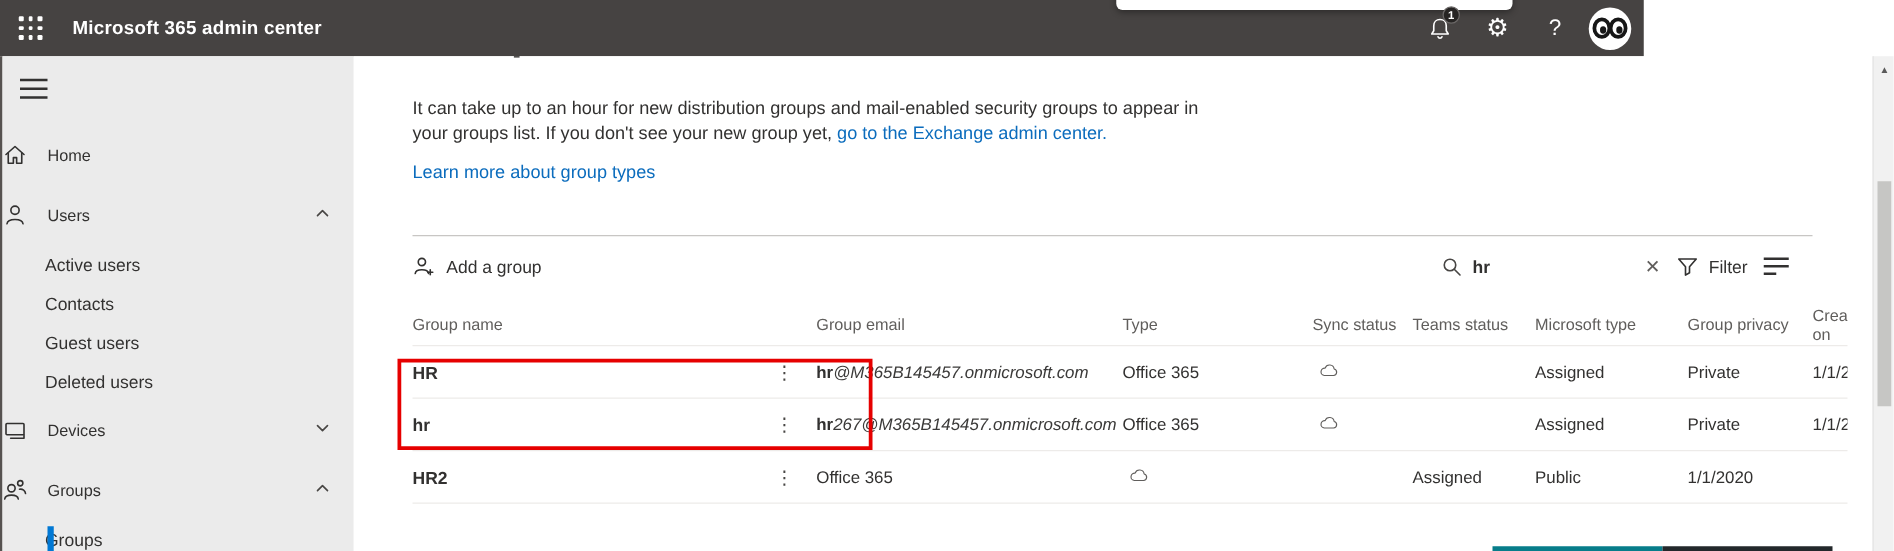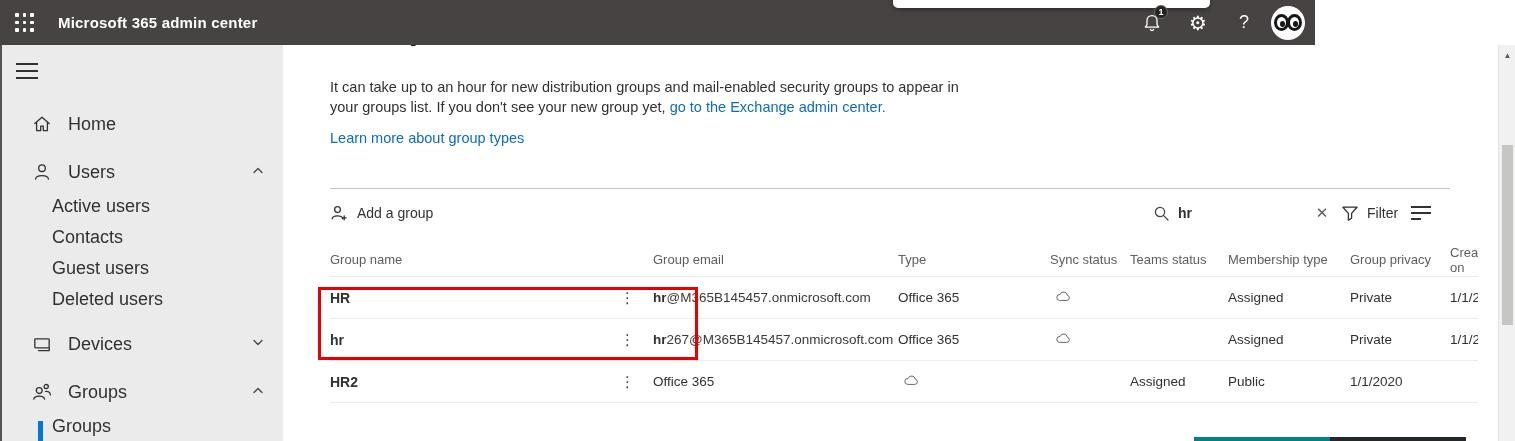--- a/index.html
+++ b/index.html
@@ -34,24 +34,24 @@
 
   
   .edge-strip { position:absolute; left:0; top:45px; width:2px; height:396px; background:#565250; }
 
   
   .sidebar { position:absolute; left:2px; top:45px; width:281px; height:396px; background:#ebebeb; }
   .hamburger { position:absolute; left:14px; top:18px; width:22px; height:16px; display:flex;
             flex-direction:column; justify-content:space-between; cursor:pointer; }
   .hamburger i { height:1.8px; background:#323130; }
   .nav { position:absolute; left:0; top:55px; width:100%; }
-  .nav-item { position:relative; height:48px; display:flex; align-items:center; padding-left:30px;
-            font-size:18px; color:#323130; cursor:pointer; }
+  .nav-item { position:relative; height:48px; display:flex; align-items:center; padding-left:0;
+            font-size:13px; color:#323130; cursor:pointer; }
   .nav-item .nico { width:22px; height:20px; margin-right:14px; display:flex; align-items:center; }
-  .nav-sub { height:31px; display:flex; padding-left:50px; font-size:18px;
+  .nav-sub { height:31px; display:flex; align-items:center; padding-left:34px; font-size:14px;
             color:#323130; cursor:pointer; position:relative; }
   .nav-sub.selected::before { content:""; position:absolute; left:36px; top:5px; bottom:5px; width:5px;
             background:#0078d4; }
   .chev { position:absolute; right:18px; top:50%; transform:translateY(-50%); }
   svg.lin { stroke:#323130; fill:none; stroke-width:1.3; stroke-linecap:round; stroke-linejoin:round; }
   svg.lin2 { stroke:#484644; fill:none; stroke-width:1.3; stroke-linecap:round; stroke-linejoin:round; }
 
   
   .main { position:absolute; left:283px; top:45px; width:1195px; height:396px; background:#fff; overflow:hidden; }
   .heading-clip { position:absolute; left:0; top:0; width:400px; height:10px; overflow:hidden; }
@@ -77,21 +77,21 @@
 
   
   .grid { display:grid; grid-template-columns:290px 33px 245px 152px 80px 98px 122px 100px 60px; align-items:center; }
   .thead { position:absolute; left:47px; top:198px; width:1168px; height:34px; font-size:13px; color:#605e5c;
             border-bottom:1px solid #edebe9; }
   .tbody { position:absolute; left:47px; top:232px; width:1168px; }
   .trow { height:42px; border-bottom:1px solid #edebe9; font-size:13.5px; color:#323130; cursor:pointer; }
   .cell-name { font-weight:700; font-size:14px; }
   .kebab { color:#484644; font-size:15px; letter-spacing:0; cursor:pointer; width:20px; text-align:left; }
   .email b { font-weight:700; }
-  .email span { color:#3b3a39; }
+  .email span { color:#3b3a39;font-style:italic; }
   .cloud-cell { padding-left:5px; }
 
   
   .red-box { position:absolute; left:35px; top:242px; width:380px; height:73px; border:3px solid #e60000;
             pointer-events:none; }
   .partial-btn-teal { position:absolute; left:911px; top:392px; width:136px; height:6px; background:#077d8a; }
   .partial-btn-dark { position:absolute; left:1047px; top:392px; width:136px; height:6px; background:#23282b; }
 
   
   .scrollbar { position:absolute; left:1498px; top:45px; width:17px; height:396px; background:#f1f1f1;
@@ -275,21 +275,21 @@
         </div>
     </div>
 
     <div class="grid thead">
       <div>Group name</div>
       <div></div>
       <div>Group email</div>
       <div>Type</div>
       <div>Sync status</div>
       <div>Teams status</div>
-      <div>Membership type</div>
+      <div>Microsoft type</div>
       <div>Group privacy</div>
       <div>Created on</div>
     </div>
 
     <div class="tbody">
 
       <div class="grid trow">
         <div class="cell-name">HR</div>
         <div class="kebab">
           <span>⋮</span>

